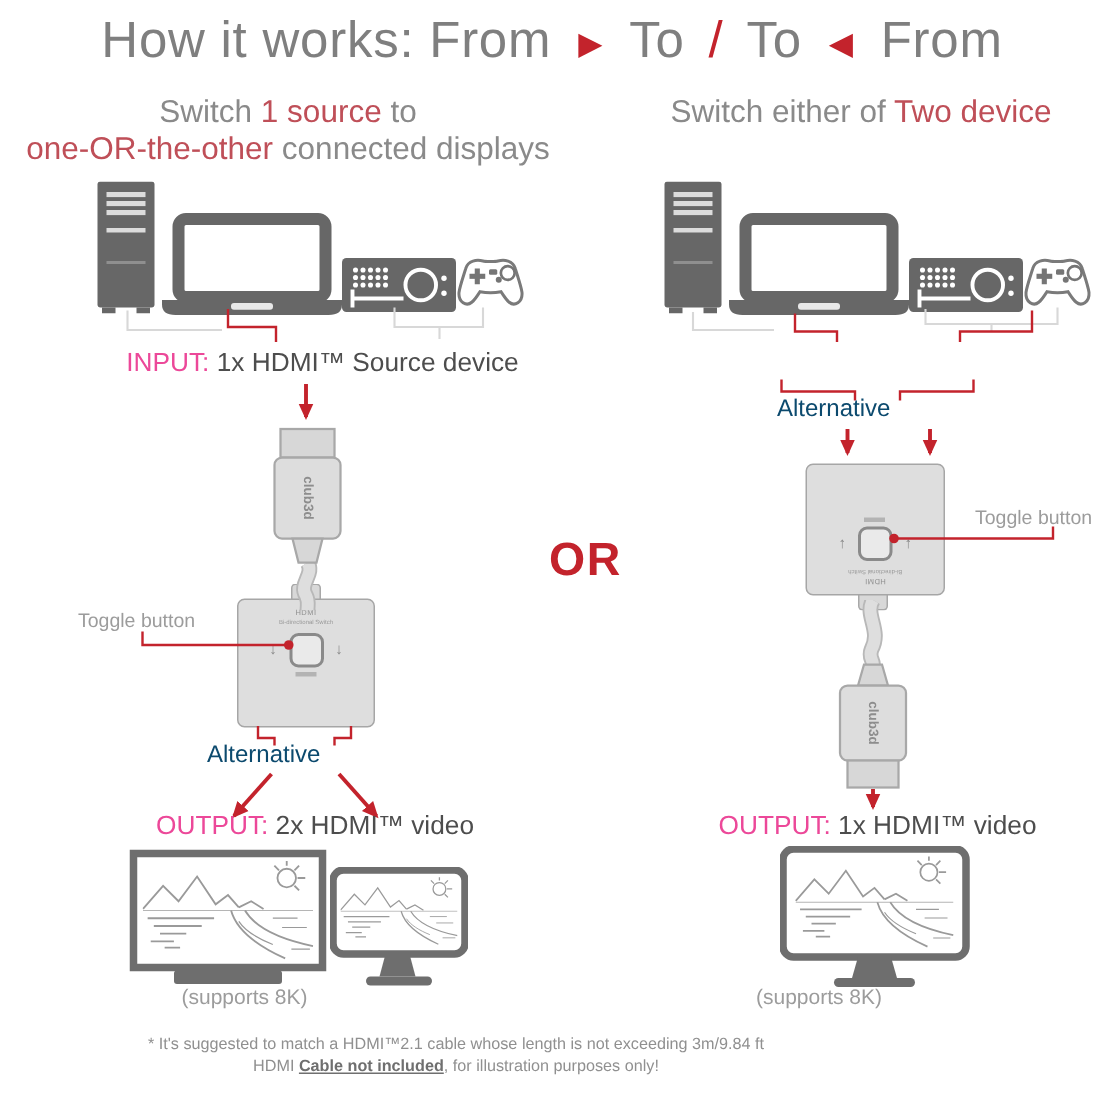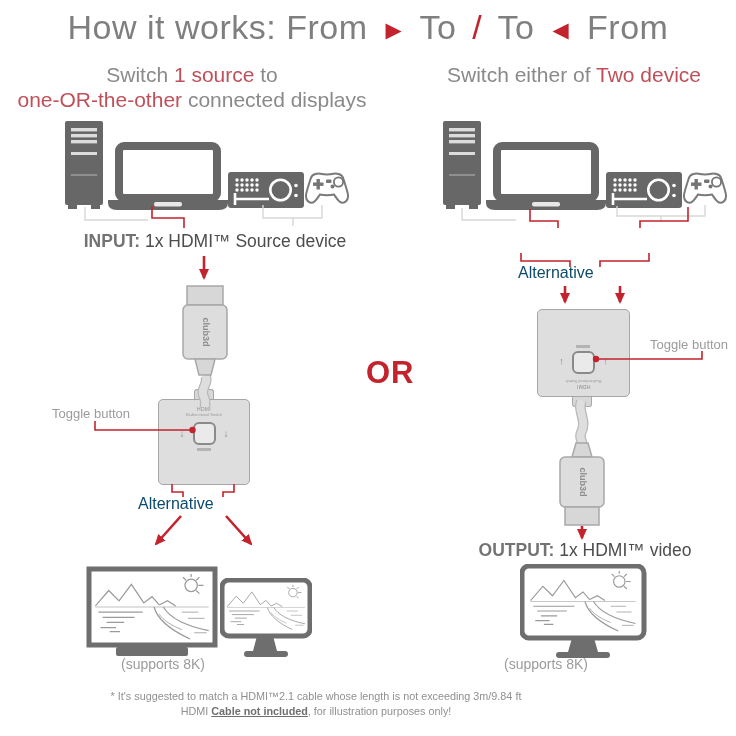--- a/index.html
+++ b/index.html
@@ -11,41 +11,41 @@
          color:#7f7f7f;letter-spacing:.5px;white-space:nowrap;}
   .title .tg{color:#7f7f7f;text-align:right;}
   .title .tri{color:#c3232c;font-size:21px;vertical-align:middle;margin:0 8px;}
   .title .tslash{color:#c3232c;margin:0 6px;}
   
   .heading{position:absolute;font-size:21px;line-height:25px;text-align:center;white-space:nowrap;}
   .hg{color:#8a8a8a;}
   .hr{color:#bf4f58;}
   
   .io-line{position:absolute;font-size:17.5px;text-align:center;white-space:nowrap;color:#4d4d4d;}
-  .io-label{color:#737373;font-weight:bold;}
+  .io-label{color:#ec4899;font-weight:normal;}
   .alt-label{position:absolute;font-size:16px;color:#0c4a6e;white-space:nowrap;}
   .toggle-label{position:absolute;font-size:13px;color:#9c9c9c;white-space:nowrap;}
   .or-label{position:absolute;left:366px;top:355px;font-size:31px;font-weight:bold;color:#c3232c;letter-spacing:1px;}
   .supports{position:absolute;font-size:14px;color:#9c9c9c;text-align:left;white-space:nowrap;}
   
   .switch-box{position:absolute;background:#dedede;border:1.5px solid #a6a6a6;border-radius:5px;}
   .box-inner{position:absolute;left:0;top:0;right:0;bottom:0;display:flex;flex-direction:column;align-items:center;padding-top:6px;box-sizing:border-box;}
   .box-inner.flipped{transform:rotate(180deg);}
   .box-t1{font-size:5px;color:#8f8f8f;letter-spacing:.3px;line-height:6px;}
   .box-t2{font-size:4px;color:#9a9a9a;line-height:5px;}
   .box-btn-row{display:flex;align-items:center;gap:8px;margin-top:5px;}
   .box-arrow{font-size:10px;color:#8a8a8a;line-height:10px;}
   .box-btn{display:inline-block;width:23px;height:23px;border:2px solid #8a8a8a;border-radius:6px;background:#eaeaea;box-sizing:border-box;}
   .box-bar{width:14px;height:2.5px;background:#b3b3b3;margin-top:3px;}
   .box-tab{position:absolute;width:20px;background:#d8d8d8;border:1.5px solid #a8a8a8;box-sizing:border-box;}
   .tab-top{height:11px;border-bottom:none;border-radius:3px 3px 0 0;}
   .tab-bottom{height:13px;border-top:none;border-radius:0 0 3px 3px;}
   
   .footer{position:absolute;left:0;top:689px;width:608px;text-align:center;font-size:10.8px;
-          line-height:15px;color:#909090;padding-left:12px;}
+          line-height:15px;color:#909090;}
   .footer b{color:#6f6f6f;text-decoration:underline;}
   
   .red{stroke:#c3232c;stroke-width:1.6;fill:none;}
   .redA{stroke:#c3232c;stroke-width:2.6;fill:none;}
   .faint{stroke:#d8d8d8;stroke-width:1.4;fill:none;}
 </style>
 </head>
 <body>
 
 <div class="page">
@@ -256,20 +256,23 @@
   </div>
 
   <div class="alt-label" style="left:518px;top:264px;width:130px;">Alternative</div>
   <div class="toggle-label" style="left:650px;top:337px;">Toggle button</div>
 
   <div class="or-label">OR</div>
 
   <div class="toggle-label" style="left:52px;top:406px;">Toggle button</div>
   <div class="alt-label" style="left:138px;top:495px;width:130px;">Alternative</div>
 
+  <div class="io-line" style="left:70px;top:540px;width:280px;">
+    <span class="io-label">OUTPUT:</span><span> 2x HDMI™ video</span>
+  </div>
   <div class="io-line" style="left:460px;top:540px;width:250px;">
     <span class="io-label">OUTPUT:</span><span> 1x HDMI™ video</span>
   </div>
 
   <div class="supports" style="left:121px;top:656px;width:160px;">(supports 8K)</div>
   <div class="supports" style="left:504px;top:656px;width:160px;">(supports 8K)</div>
 
   <div class="footer">
     <div>*  It's suggested to match a HDMI™2.1 cable whose length is not exceeding 3m/9.84 ft</div>
     <div><span>HDMI </span><b>Cable not included</b><span>, for illustration purposes only!</span></div>

